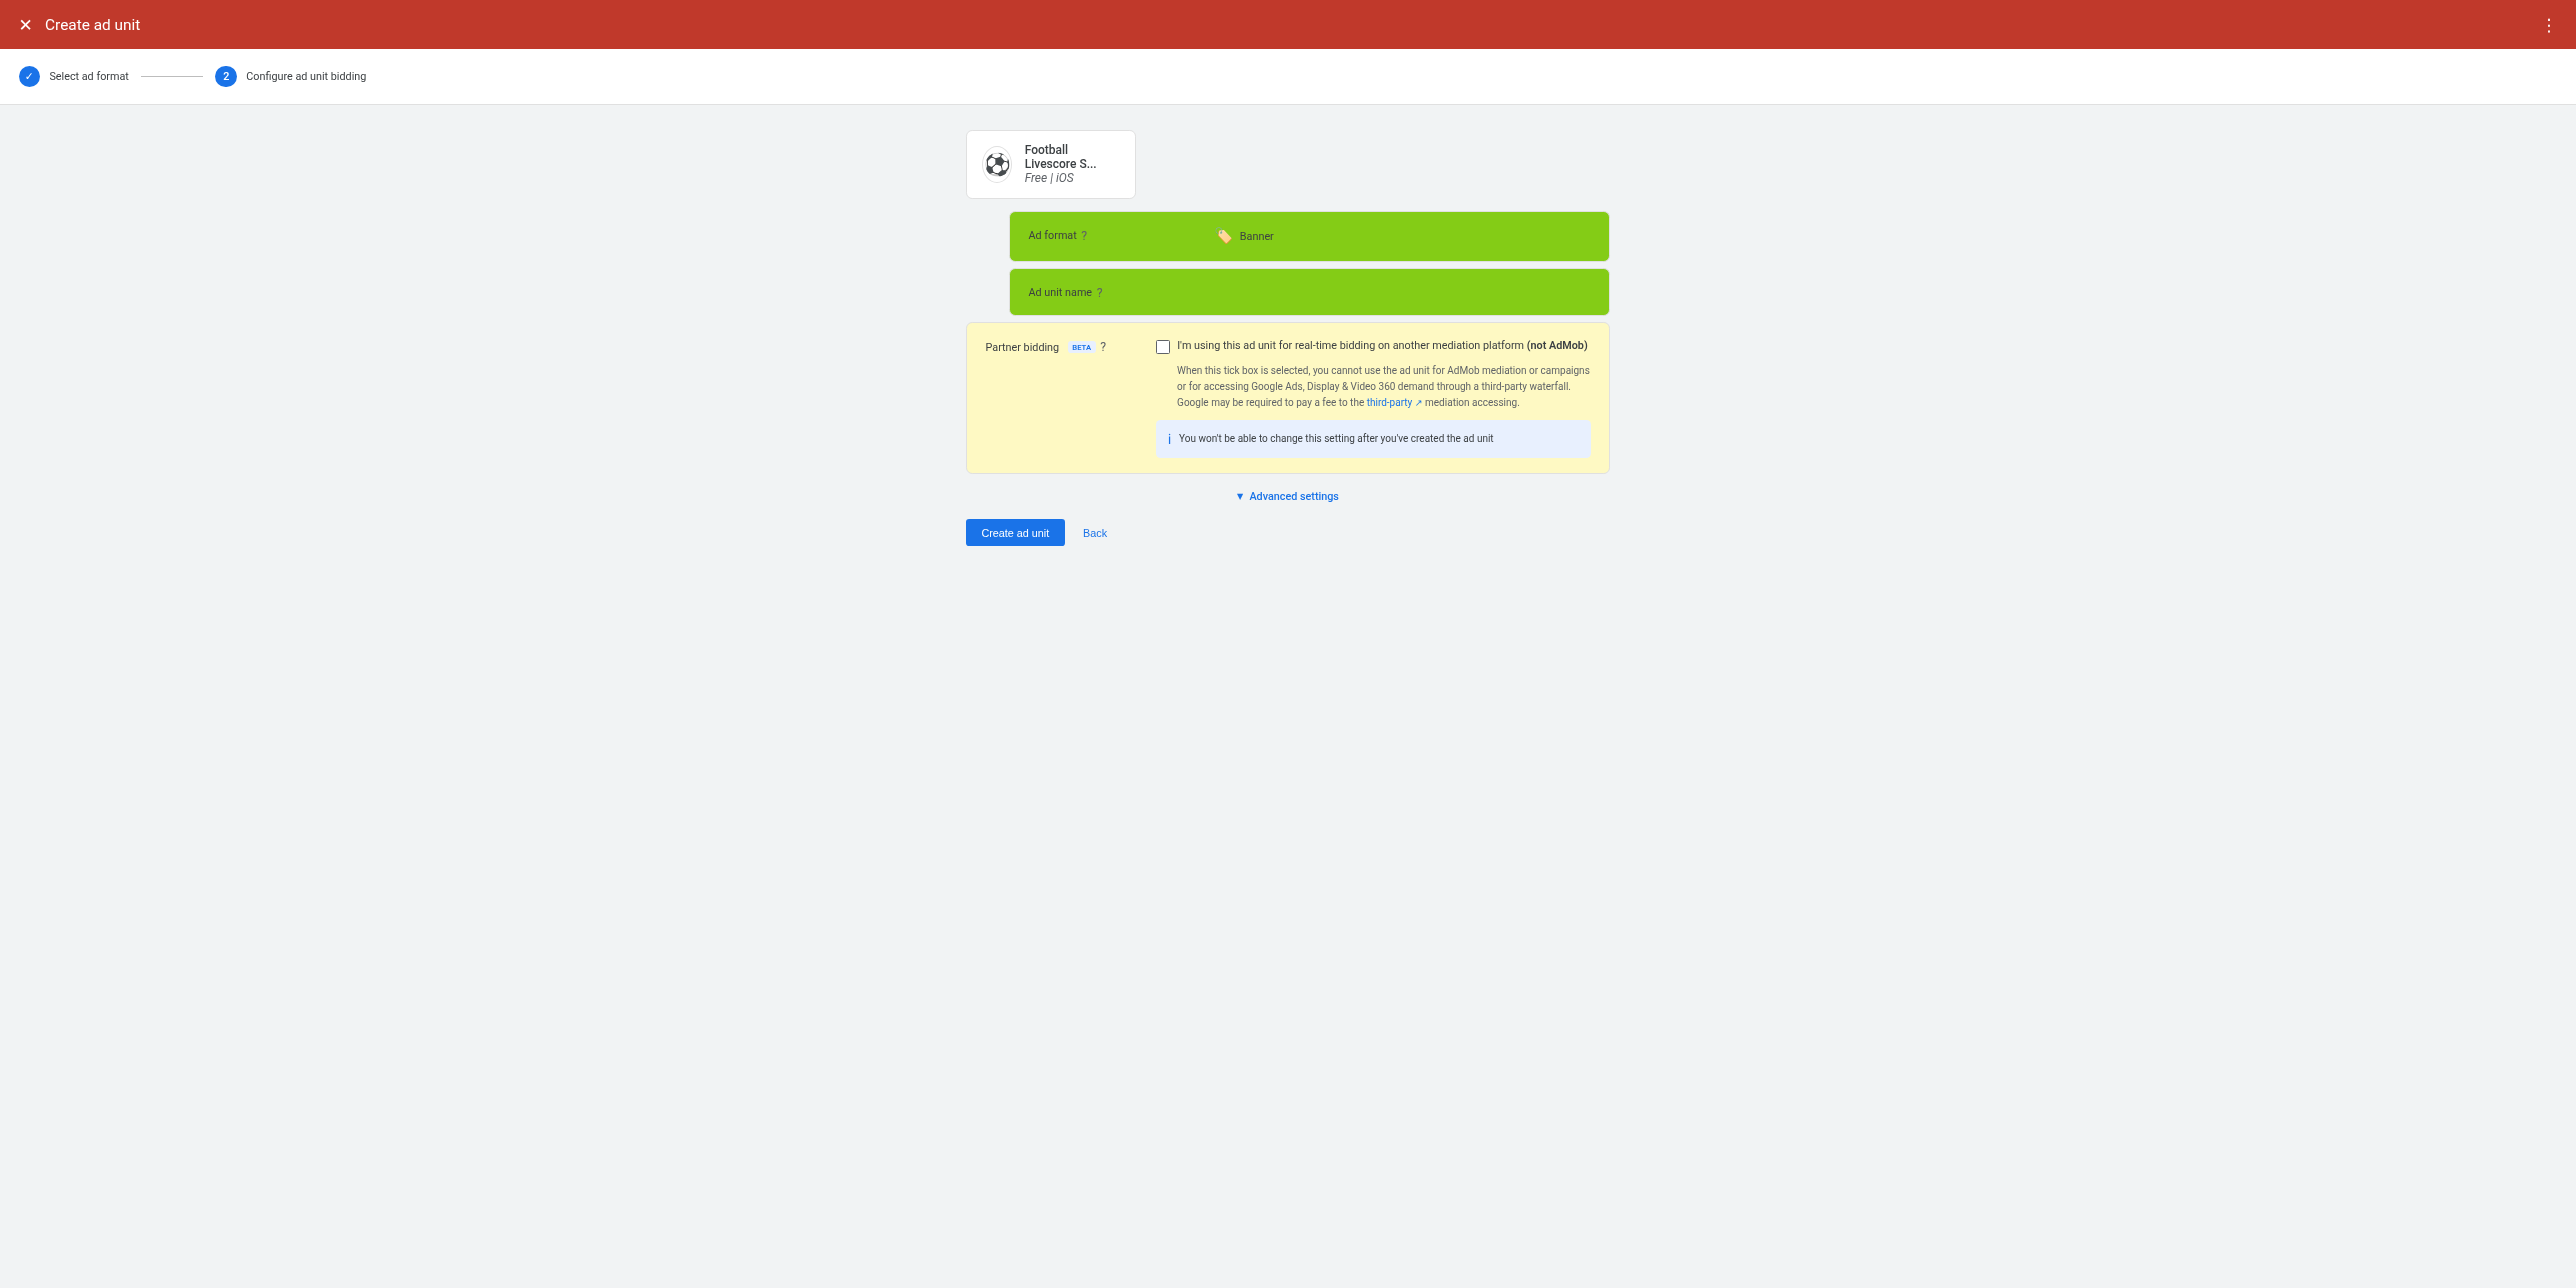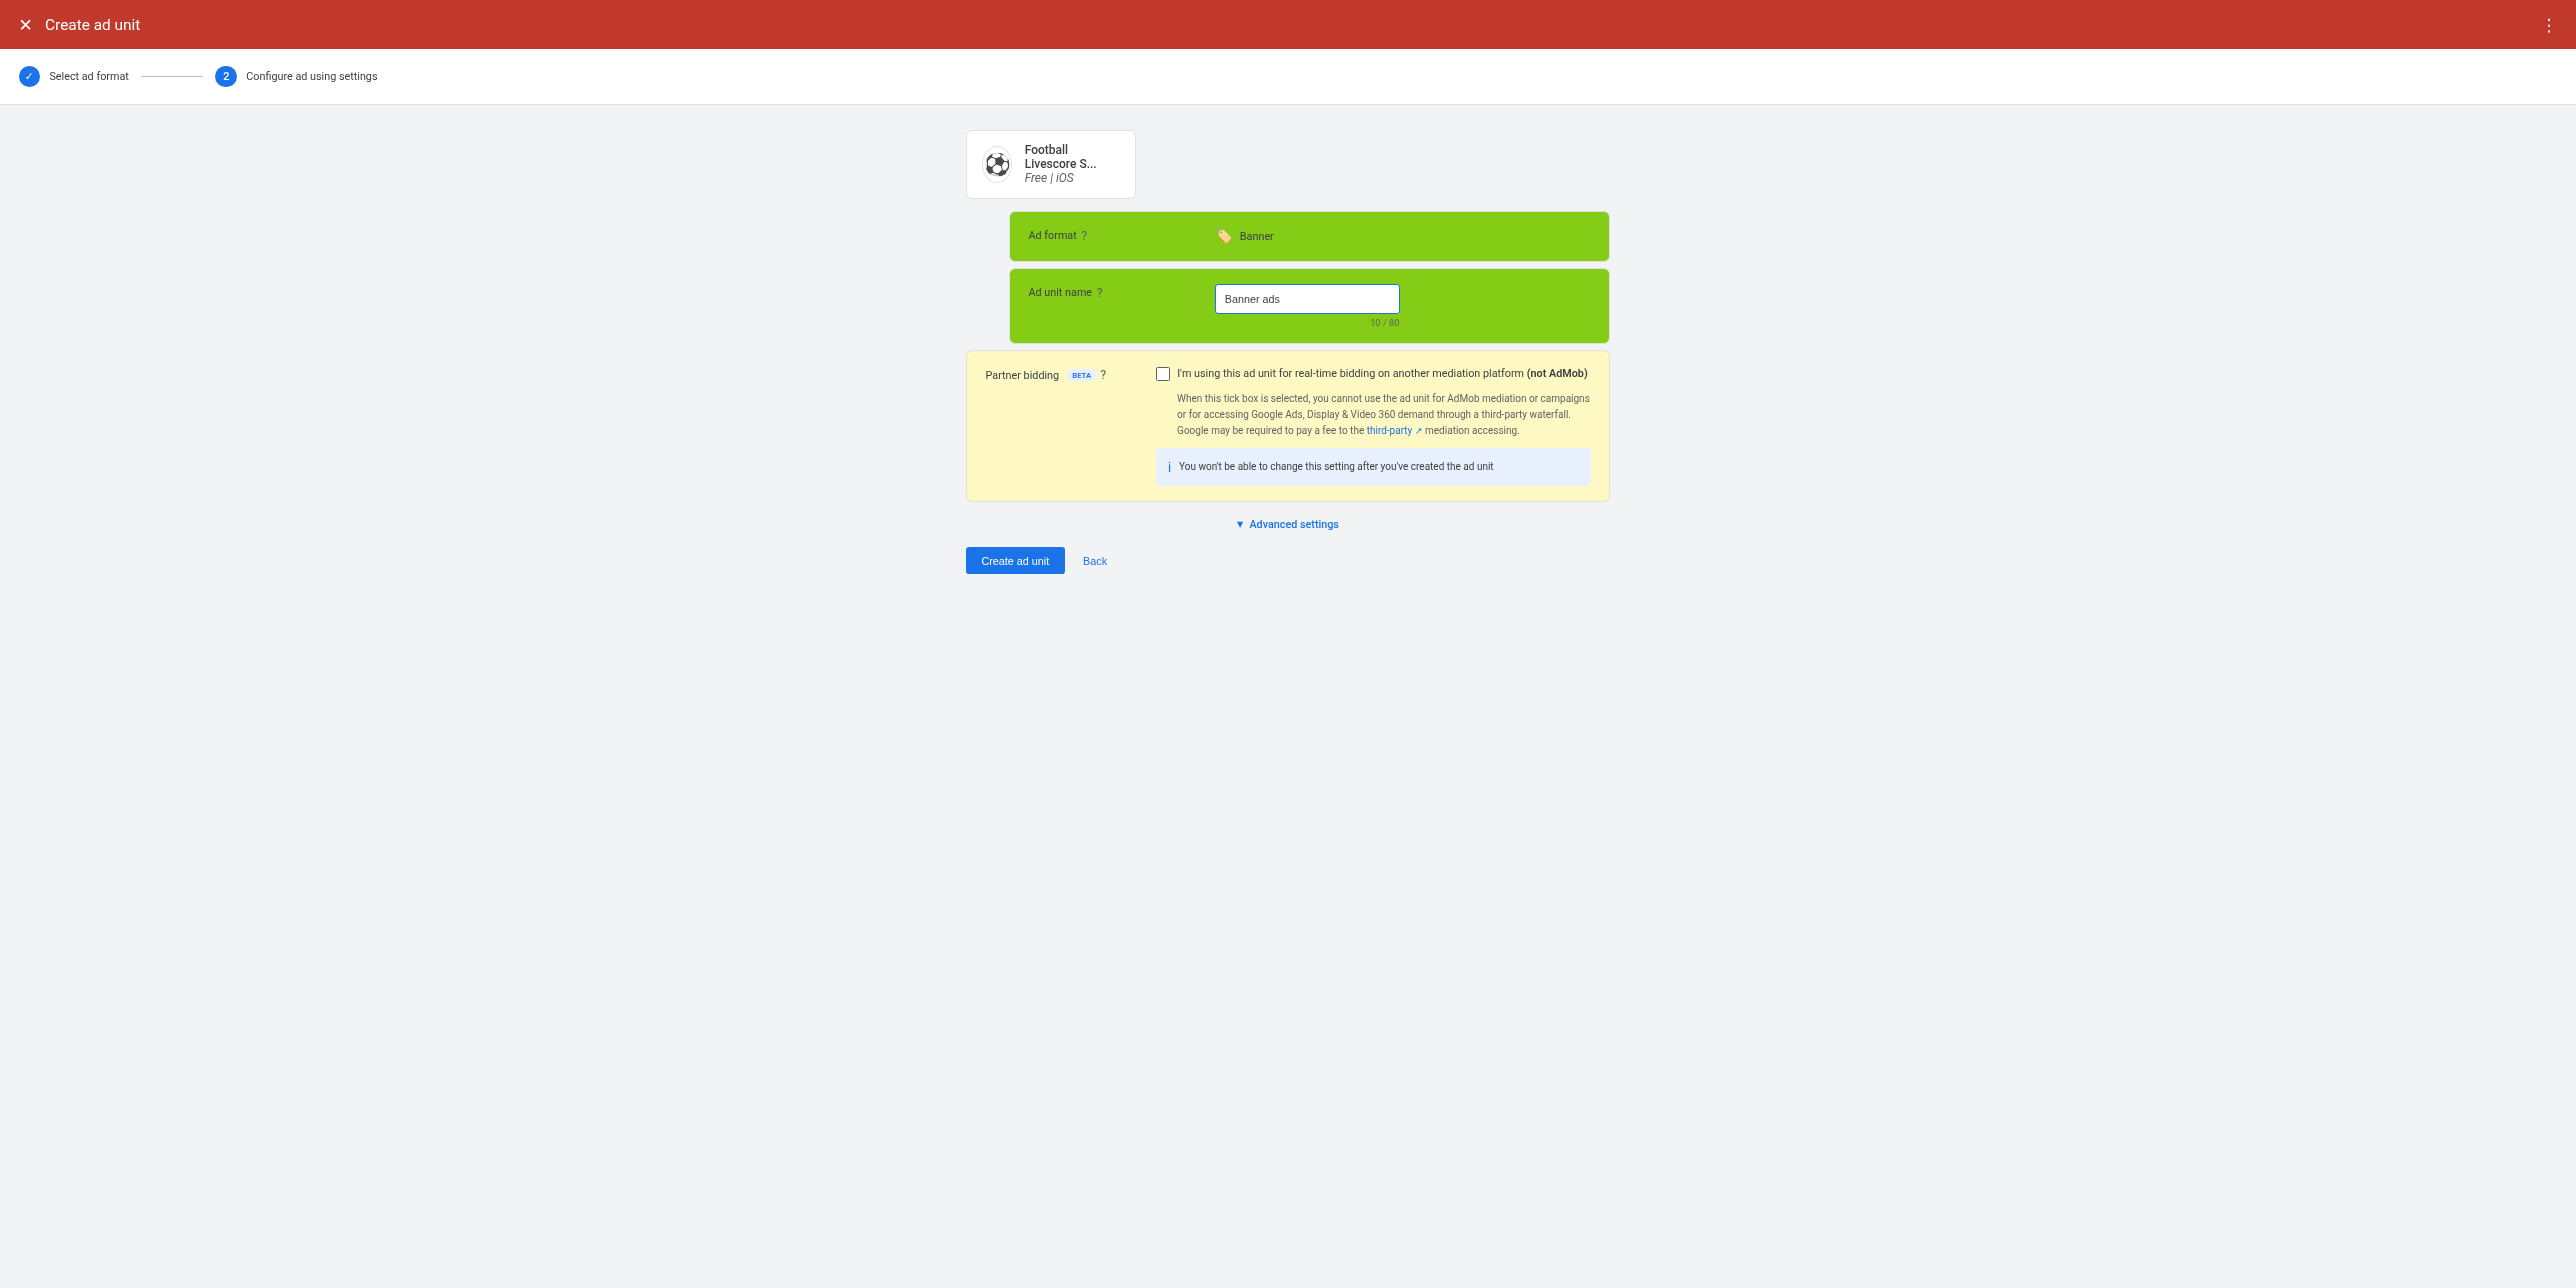--- a/index.html
+++ b/index.html
@@ -320,21 +320,21 @@
     <div class="step-circle completed">
       <span>✓</span>
     </div>
     <span class="step-label">Select ad format</span>
   </div>
   <div class="step-connector"></div>
   <div class="step">
     <div class="step-circle">
       <span>2</span>
     </div>
-    <span class="step-label">Configure ad using settings</span>
+    <span class="step-label">Configure ad unit bidding</span>
   </div>
 </div>
 
 <div class="main">
 
   <div class="app-card">
     <div class="app-icon">
       <span>⚽</span>
     </div>
     <div>
@@ -353,24 +353,20 @@
         <span class="banner-icon">🏷️</span>
         <span>Banner</span>
       </div>
     </div>
   </div>
 
   <div class="section-card">
     <div class="section-label">
       <span>Ad unit name</span>
       <span class="help-icon">?</span>
-    </div>
-    <div class="section-content">
-      <input class="ad-unit-input" type="text" value="Banner ads" style="">
-      <div class="char-count">10 / 80</div>
     </div>
   </div>
 
   <div class="partner-bidding-card">
     <div class="section-label">
       <span>Partner bidding</span>
       <span class="beta-badge">BETA</span>
       <span class="help-icon">?</span>
     </div>
     <div class="section-content">

